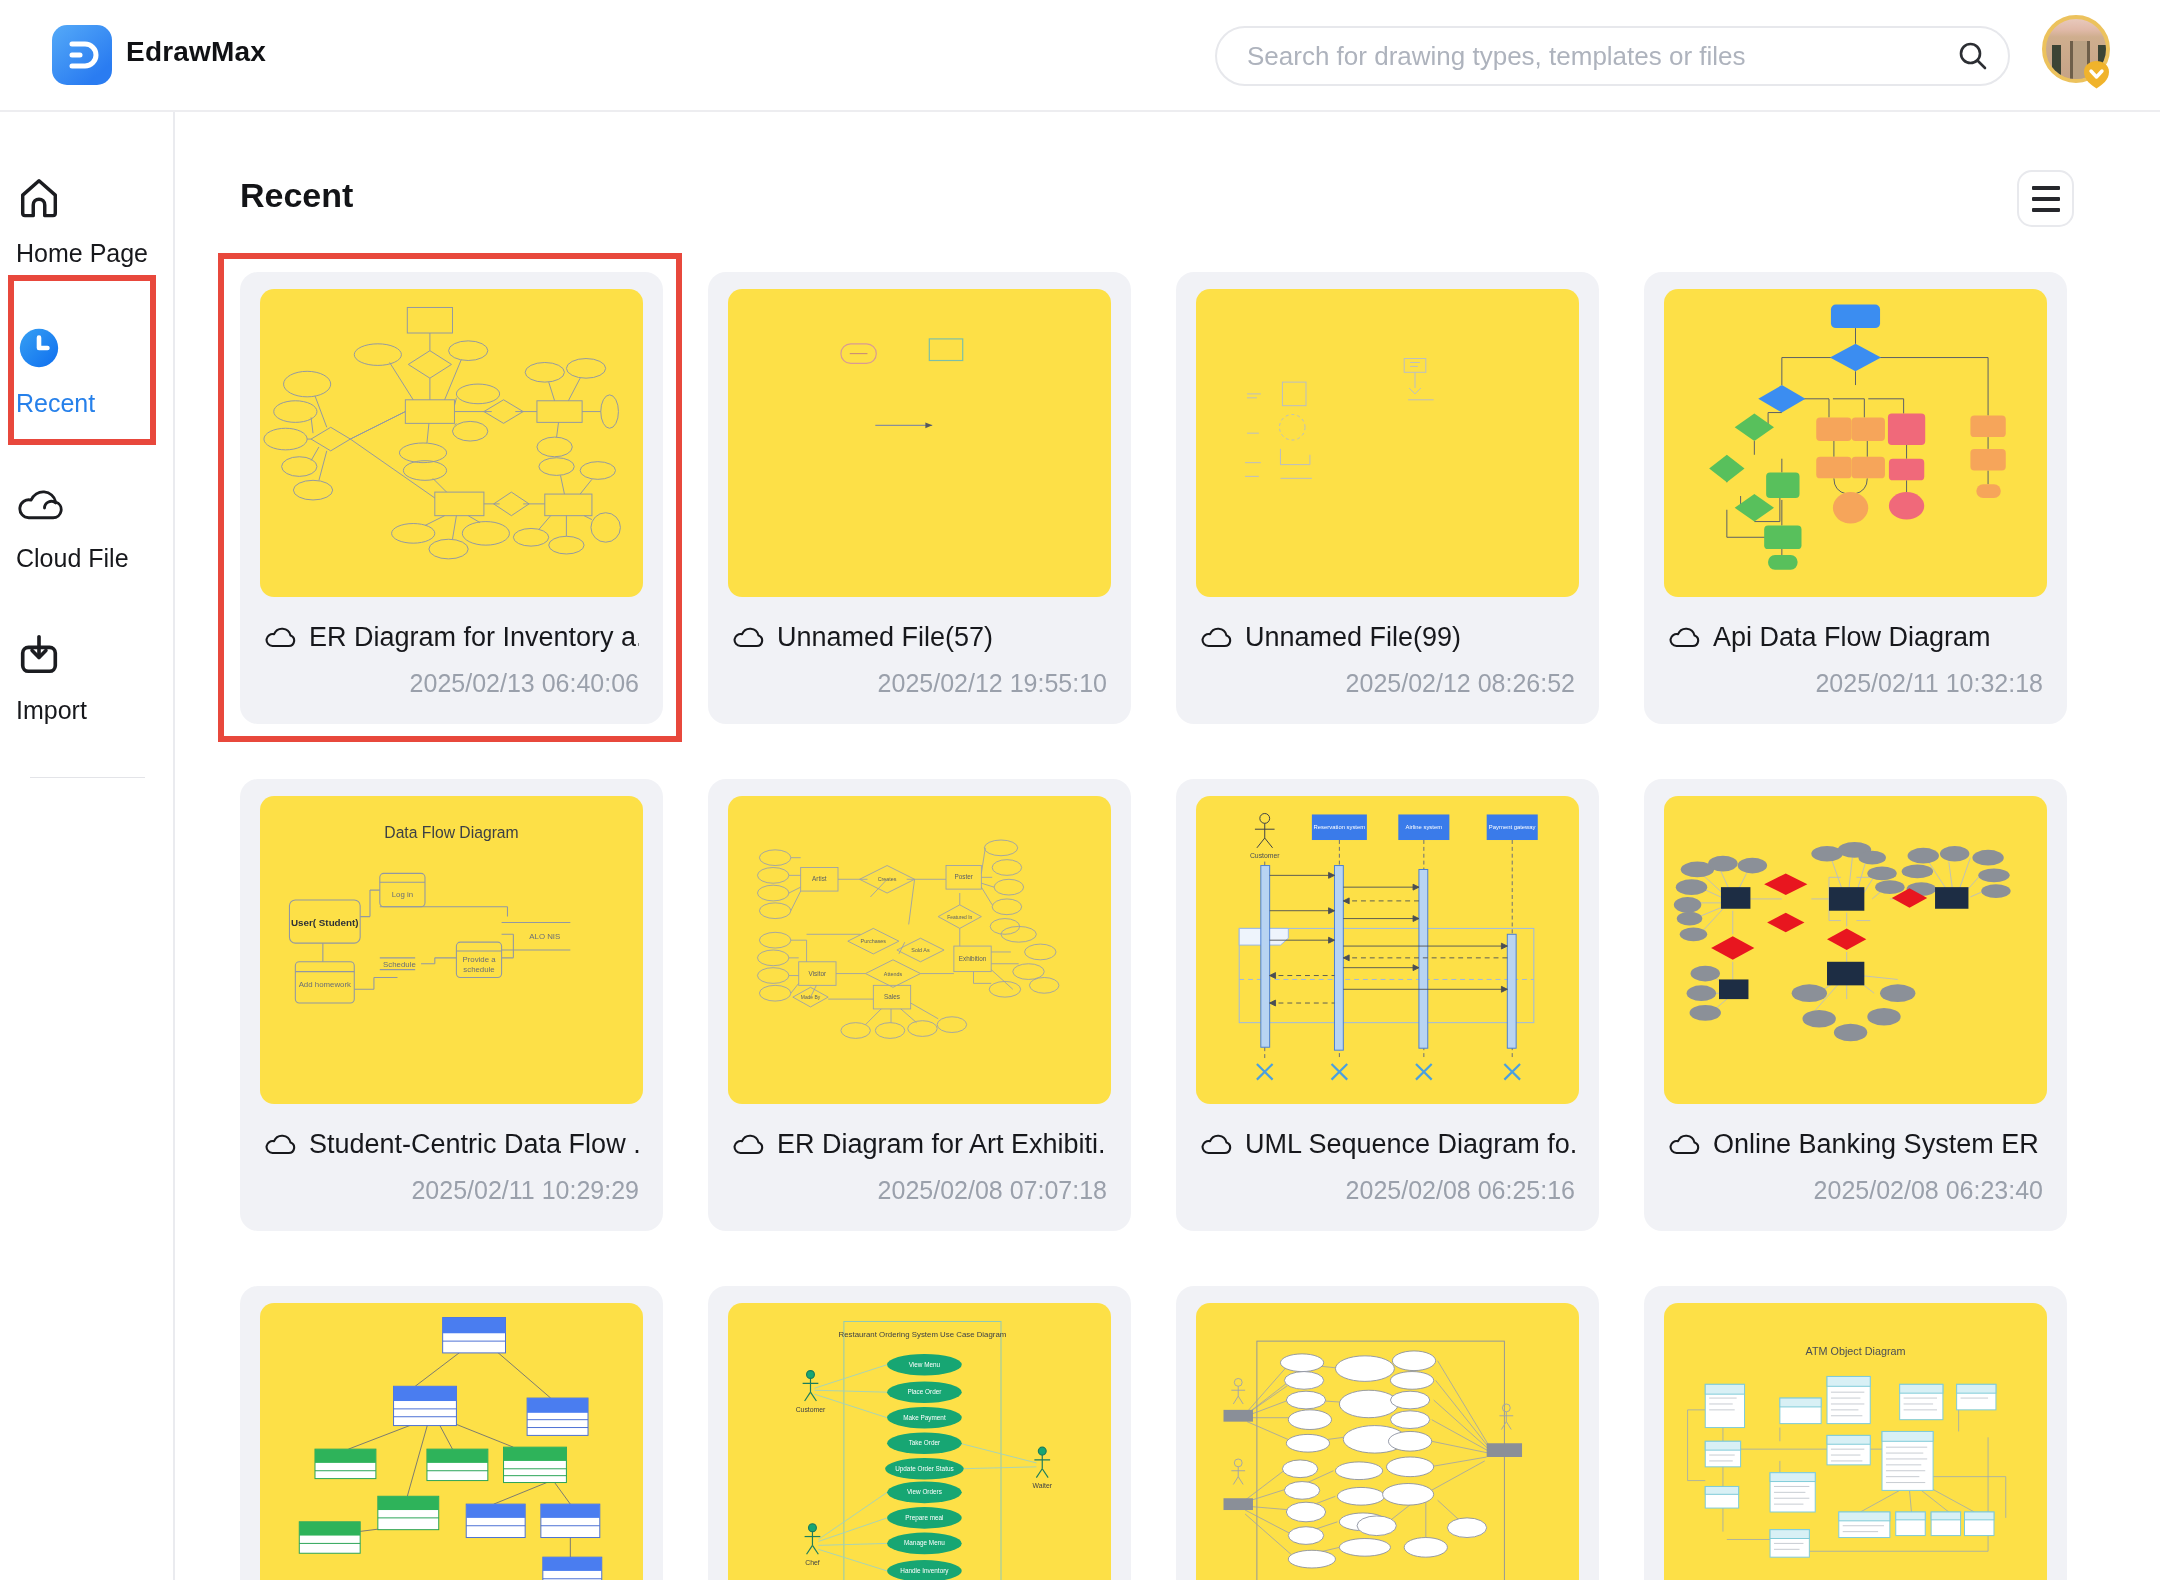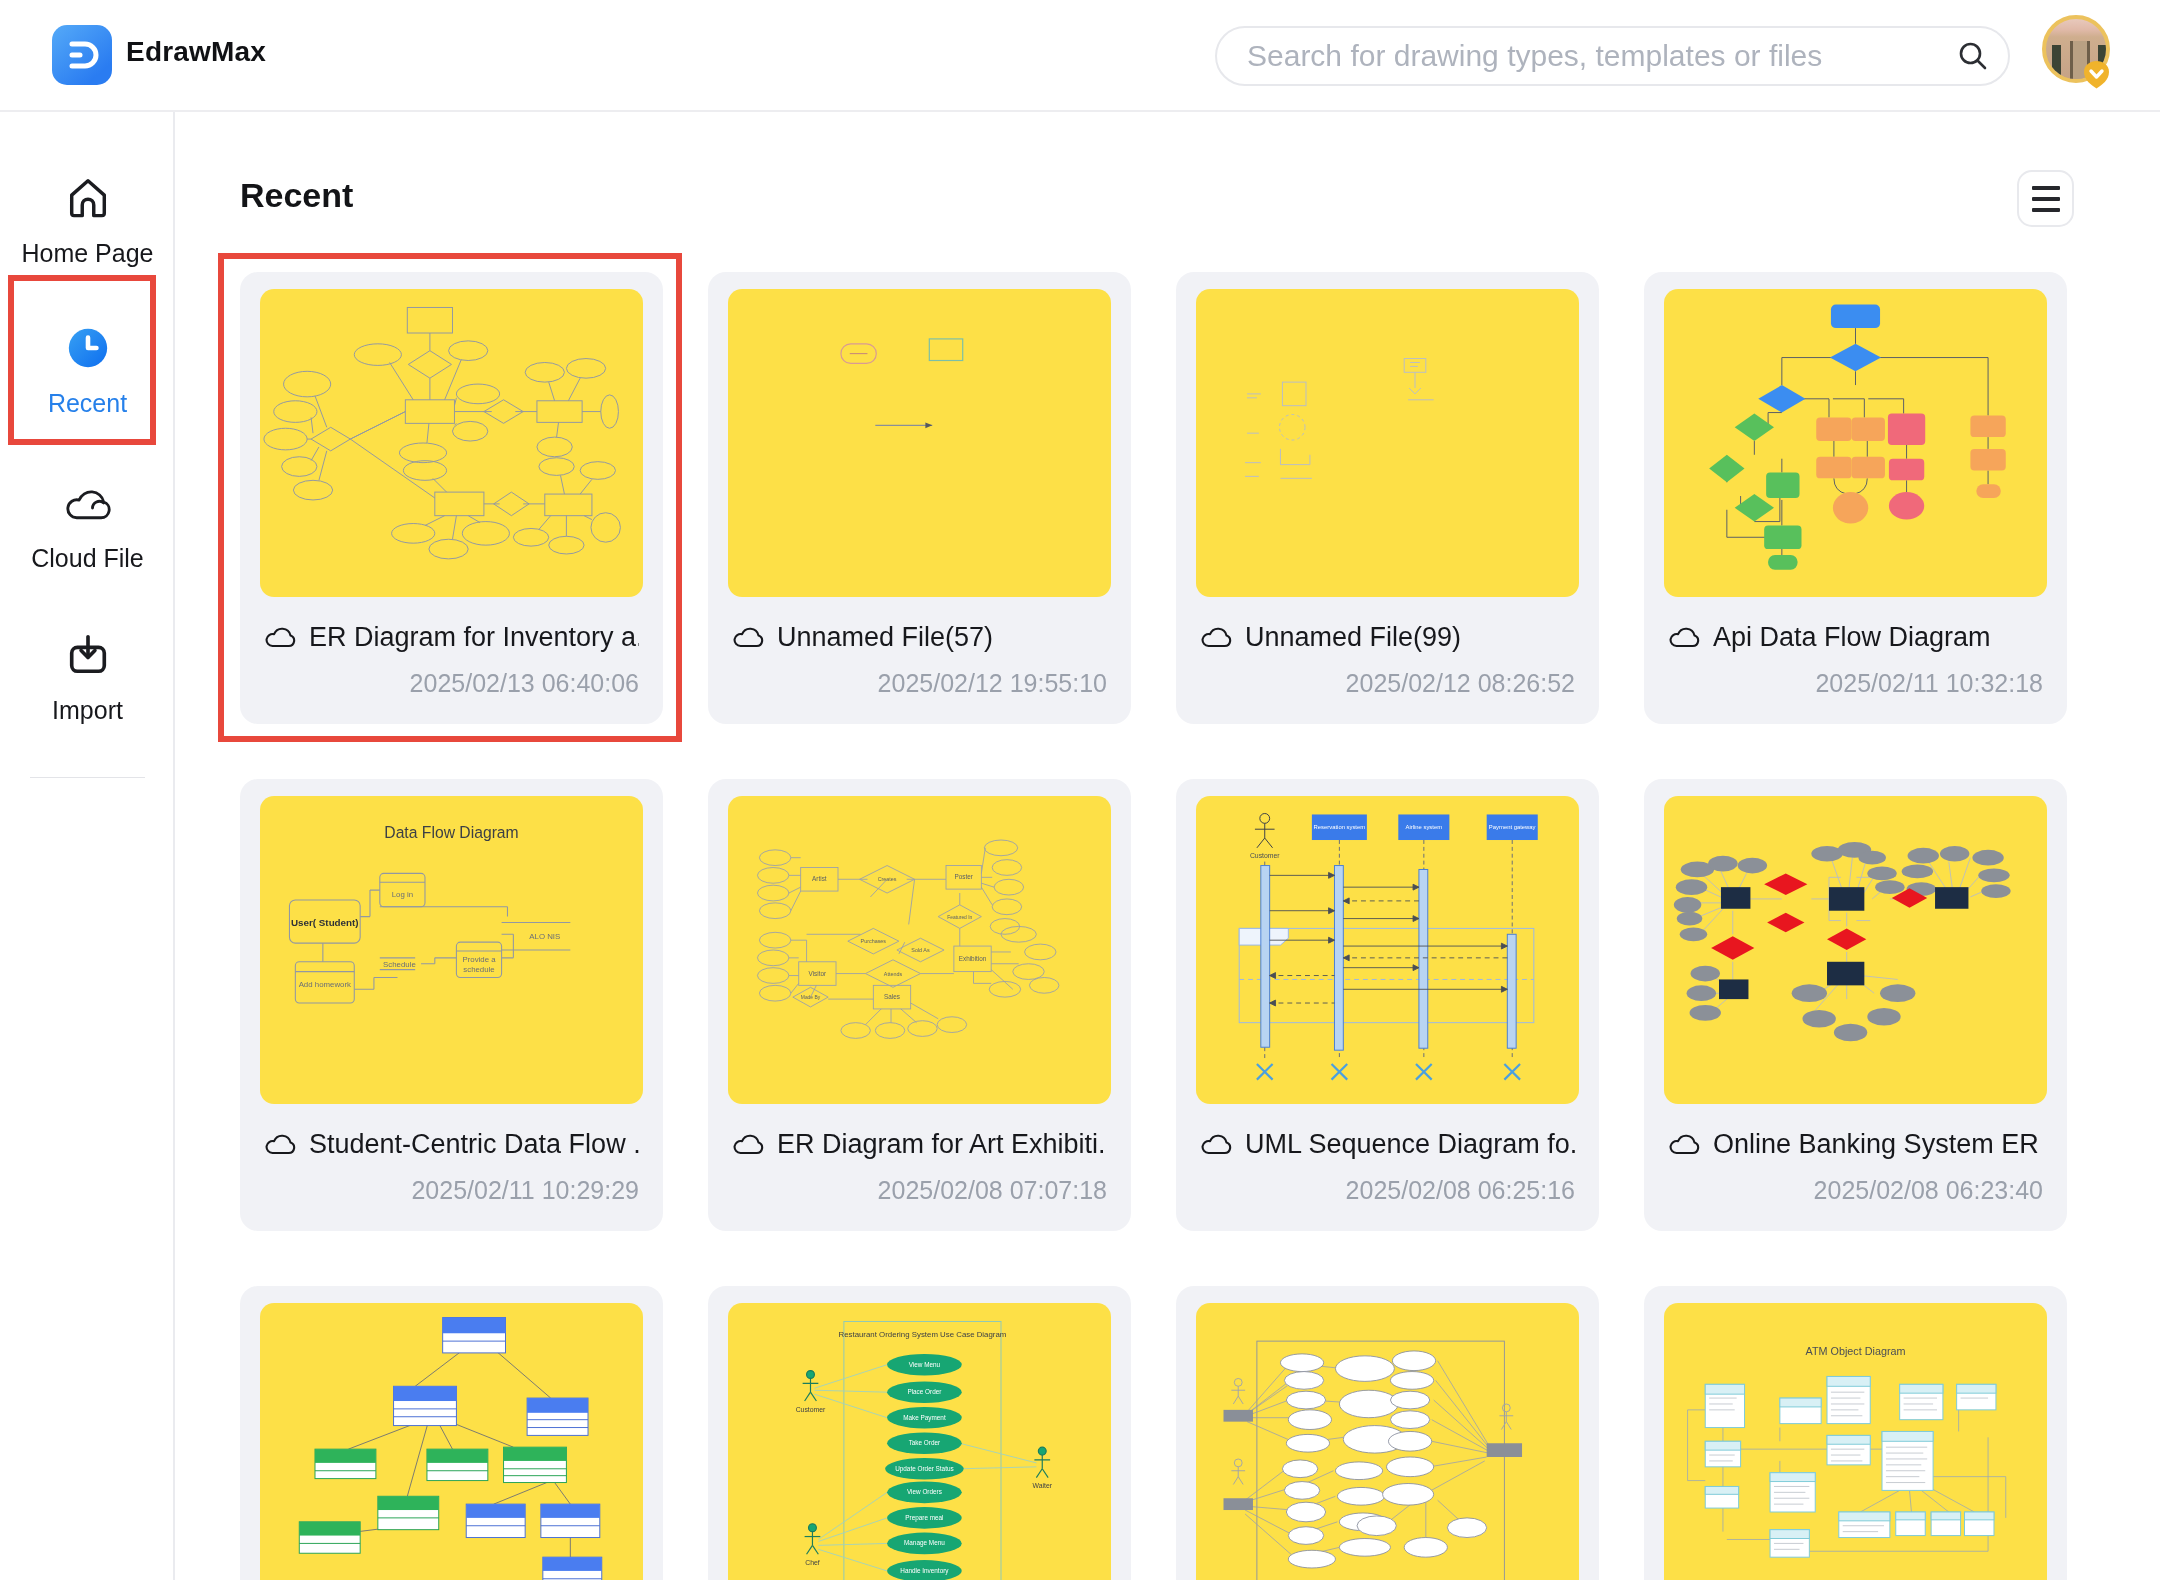--- a/index.html
+++ b/index.html
@@ -9,36 +9,36 @@
 
   
   .header { position:absolute; left:0; top:0; width:2160px; height:112px; background:#fff;
     border-bottom:2px solid #ededf0; z-index:5; }
   .logo { position:absolute; left:52px; top:25px; width:60px; height:60px; border-radius:15px;
     background:linear-gradient(140deg,#55aaf8 0%,#2a7cf1 80%); display:flex; align-items:center; justify-content:center; }
   .logo svg { width:36px; height:36px; }
   .app-name { position:absolute; left:126px; top:36px; font-size:28px; font-weight:700; color:#101114; letter-spacing:.2px; }
   .search-box { position:absolute; left:1215px; top:26px; width:795px; height:60px; border:2px solid #e7e8ec;
     border-radius:31px; background:#fff; display:flex; align-items:center; }
-  .search-box input { flex:1; border:none; outline:none; font-size:30px; color:#30333a; padding:0 20px 0 30px;
+  .search-box input { flex:1; border:none; outline:none; font-size:26px; color:#30333a; padding:0 20px 0 30px;
     background:transparent; font-family:inherit; }
   .search-box input::placeholder { color:#aeb3bd; }
   .search-btn { width:70px; height:56px; display:flex; align-items:center; justify-content:center; cursor:pointer; }
   .avatar { position:absolute; left:2042px; top:15px; width:68px; height:68px; border-radius:50%;
     border:4px solid #ecc25d; overflow:hidden;
     background:linear-gradient(180deg,#e8c9bc 0%,#e0b9a8 18%,#cfae8e 30%,#c6a387 100%); }
   .avatar .col { position:absolute; top:26px; width:9px; height:42px; background:#3c4435; }
   .avatar .door { position:absolute; left:24px; top:22px; width:20px; height:46px; background:#b9a183;
     border-left:3px solid #6e5f49; border-right:3px solid #6e5f49; }
   .avatar-badge { position:absolute; left:2083px; top:60px; width:27px; height:29px; z-index:6; }
 
   
   .sidebar { position:absolute; left:0; top:112px; width:175px; height:1468px; background:#fff;
     border-right:2px solid #eaebef; z-index:4; }
-  .side-item { position:absolute; left:0; width:175px; text-align:center; cursor:pointer; }
+  .side-item { position:absolute; left:16px; width:175px; text-align:left; cursor:pointer; }
   .side-item .lbl { display:block; font-size:25px; color:#17181c; margin-top:14px; }
   .side-item.active .lbl { color:#2680ea; }
   .side-divider { position:absolute; left:30px; top:665px; width:115px; height:1px; background:#e3e4e8; }
 
   
   .main-title { position:absolute; left:240px; top:176px; font-size:34px; font-weight:700; color:#131417; }
   .view-toggle { position:absolute; left:2017px; top:170px; width:57px; height:57px; border:2px solid #e8e9ed;
     border-radius:15px; background:#fff; display:flex; flex-direction:column; gap:7px; align-items:center;
     justify-content:center; cursor:pointer; }
   .view-toggle i { width:28px; height:4px; background:#26272c; border-radius:1px; }

